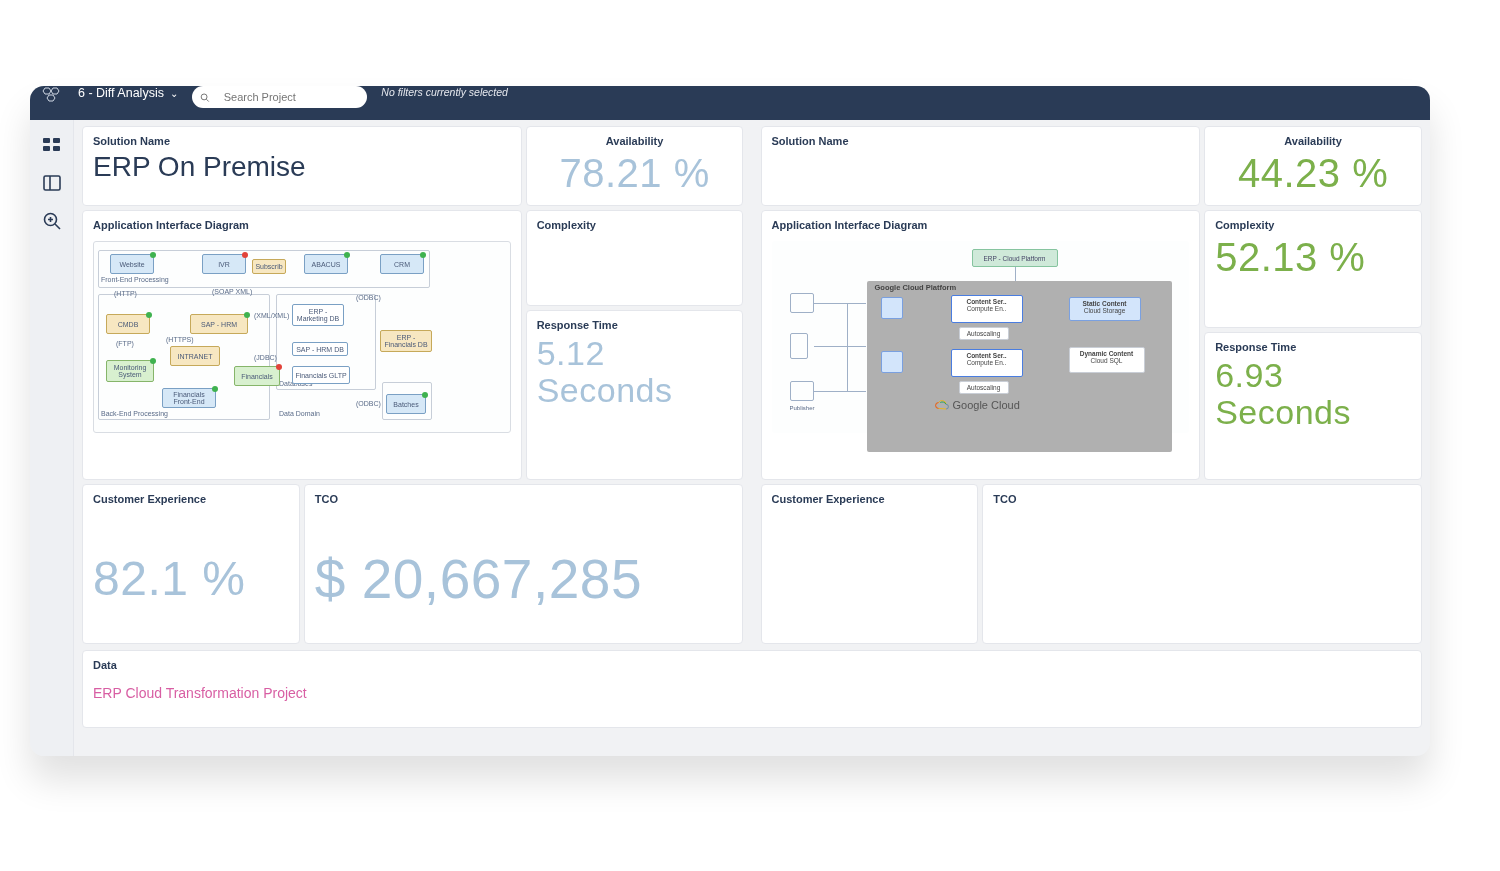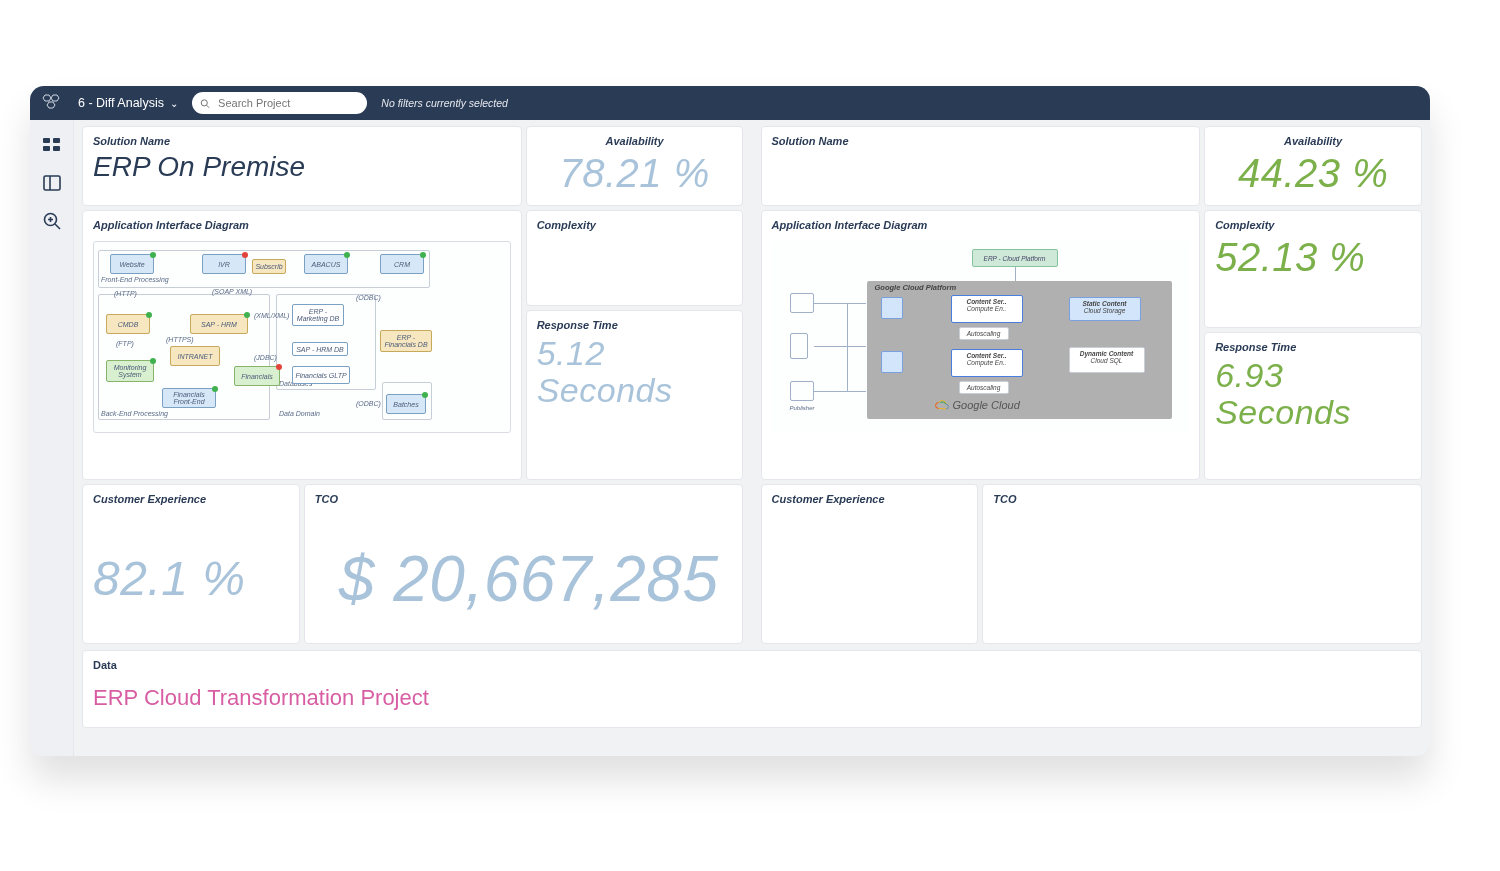--- a/index.html
+++ b/index.html
@@ -4,30 +4,30 @@
 <style>
   * { box-sizing: border-box; margin: 0; padding: 0; }
   html, body { width: 1500px; height: 871px; font-family: "Segoe UI", Arial, sans-serif; background: #fff; }
   .frame {
     position: absolute; left: 30px; top: 86px; width: 1400px; height: 670px;
     border-radius: 14px; overflow: hidden; box-shadow: 0 24px 36px rgba(0,0,0,.12);
     background: #f1f2f4;
   }
   
   .topbar {
-    height: 34px; background: #2a3b56; display: flex; align-items: center;
+    height: 34px; background: #2a3b56; display: flex; align-items: flex-start;
     padding: 0 10px; gap: 14px; color: #fff; font-size: 12px;
   }
   .logo-hex { display:flex; align-items:center; gap:1px; }
   .logo-hex svg { width: 24px; height: 20px; }
   .page-title { font-size: 12.5px; display:flex; align-items:center; gap:6px; }
   .chev { font-size: 10px; }
   .search {
     background: #fff; border-radius: 14px; width: 175px; height: 22px;
-    display: flex; align-items: center; padding: 0 8px; gap: 8px; color: #555;
+    display: flex; align-items: center; padding: 0 8px; gap: 14px; color: #555;
   }
   .search input {
     border: none; outline: none; font-size: 11px; width: 100%; color: #333;
     background: transparent;
   }
   .filter-status { font-style: italic; font-size: 10.5px; color: #e6e8ee; }
   
   .shell { position: absolute; inset: 34px 0 0 0; display: flex; }
   .rail {
     width: 44px; background: #eef0f3; border-right: 1px solid #e4e6eb;
@@ -35,38 +35,38 @@
     padding-top: 14px;
   }
   .rail .ico {
     width: 22px; height: 22px; display:flex; align-items:center; justify-content:center;
     color: #2a3b56; cursor: pointer;
   }
   .rail .ico svg { width: 20px; height: 20px; }
   
   .main { flex: 1; padding: 6px 8px 8px 8px; overflow: hidden; }
   .two-col {
-    display: grid; grid-template-columns: 1fr 1fr; gap: 17px; font-style: italic;
+    display: grid; grid-template-columns: 1fr 1fr; gap: 17px;
   }
   .side {
     display: grid; grid-template-columns: 1fr 1fr 1fr; grid-auto-rows: auto;
     gap: 4px;
   }
   .card {
     background: #fff; border: 1px solid #e4e6eb; border-radius: 4px;
     padding: 8px 10px 10px 10px; position: relative;
   }
   .card .label { font-size: 11px; color: #2a3b56; font-weight: 600; margin-bottom: 4px; }
   .big-blue  { color: #a8c3da; font-size: 40px; font-weight: 400; letter-spacing: .5px; line-height:1.1; }
   .big-green { color: #7cb04b; font-size: 40px; font-weight: 400; letter-spacing: .5px; line-height:1.1; }
   .big-name  { color: #2a3b56; font-size: 28px; font-weight: 400; }
   .big-name-green { color: #7cb04b; font-size: 15px; font-weight: 600; }
   .wide-val { font-size: 48px; }
-  .tco .big-blue, .tco .big-green { font-size: 64px; margin-left: 24px; }
-  .pink { color: #d85ea3; font-size: 22px; font-weight: 400; }
+  .tco .big-blue, .tco .big-green { font-size: 55px; }
+  .pink { color: #d85ea3; font-size: 14px; font-weight: 400; }
   
   .side .sol-name   { grid-column: 1 / span 2; }
   .side .avail      { grid-column: 3; text-align: center; }
   .side .diagram    { grid-column: 1 / span 2; grid-row: 2 / span 2; min-height: 270px; }
   .side .complex    { grid-column: 3; }
   .side .resp       { grid-column: 3; }
   .side .cust       { grid-column: 1; min-height: 160px; }
   .side .tco        { grid-column: 2 / span 2; min-height: 160px; }
   
   .diag-canvas {
@@ -83,21 +83,21 @@
   .node.y { background: #f7e7c1; border-color: #c6a95a; }
   .node.g { background: #d8f0cf; border-color: #86b56a; }
   .node .dot { position:absolute; top:-3px; right:-3px; width:6px; height:6px; border-radius:50%; }
   .dot.green { background:#3fb24f; }
   .dot.red   { background:#e2433a; }
   .grp-label { position:absolute; font-size:7px; color:#5a6b88; }
   .grp-border { position:absolute; border:1px solid #c7ced8; border-radius:2px; }
   .conn { position:absolute; background:#9fb0c7; }
   
   .gcp-box {
-    position:absolute; left:95px; top:40px; width:305px; height:138px;
+    position:absolute; left:95px; top:40px; width:305px; height:171px;
     background:#b0b0b0; border-radius:2px; color:#fff;
   }
   .gcp-title { position:absolute; top:2px; left:8px; font-size:7.5px; font-weight:600; color:#444; }
   .dev { position:absolute; width:24px; height:20px; border:1px solid #9fb0c7; border-radius:2px; }
   .gnode {
     position:absolute; background:#fff; border:1px solid #c9ced6; border-radius:2px;
     font-size:6.5px; color:#444; padding:2px 3px; text-align:center;
   }
   .gnode.blue { background:#d3e5fb; border-color:#7aa0e0; }
   .top-green-node {

